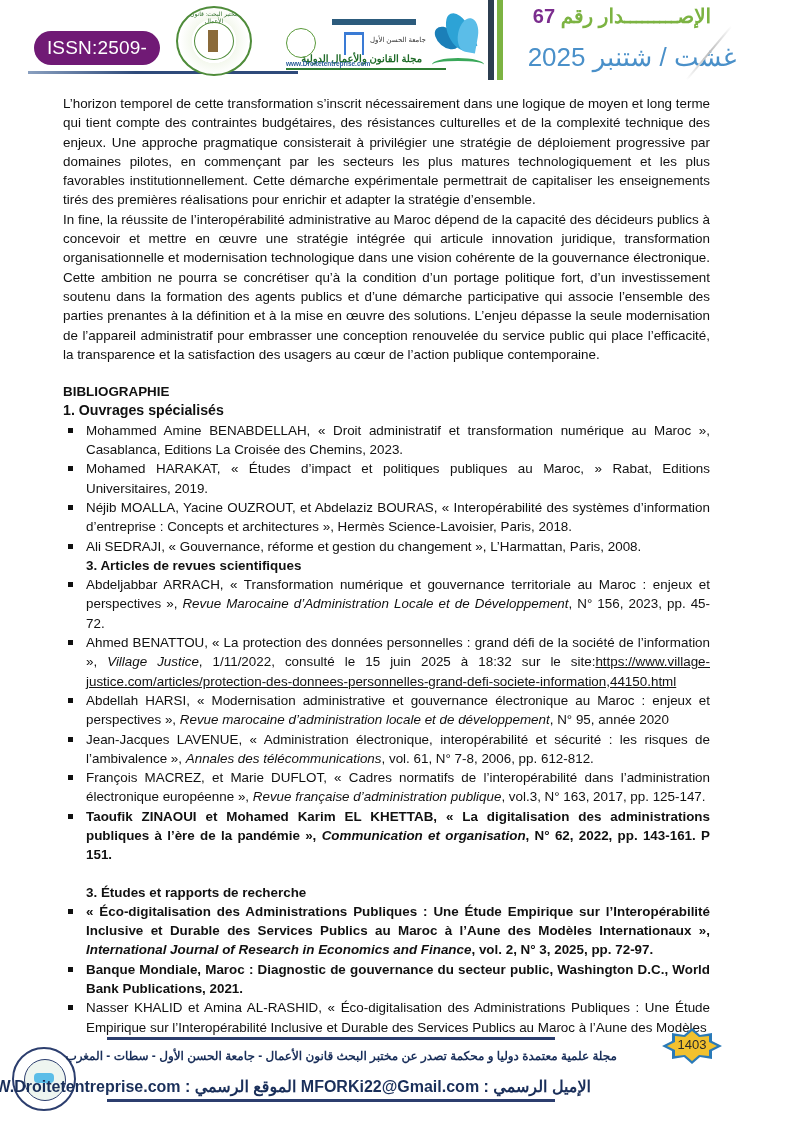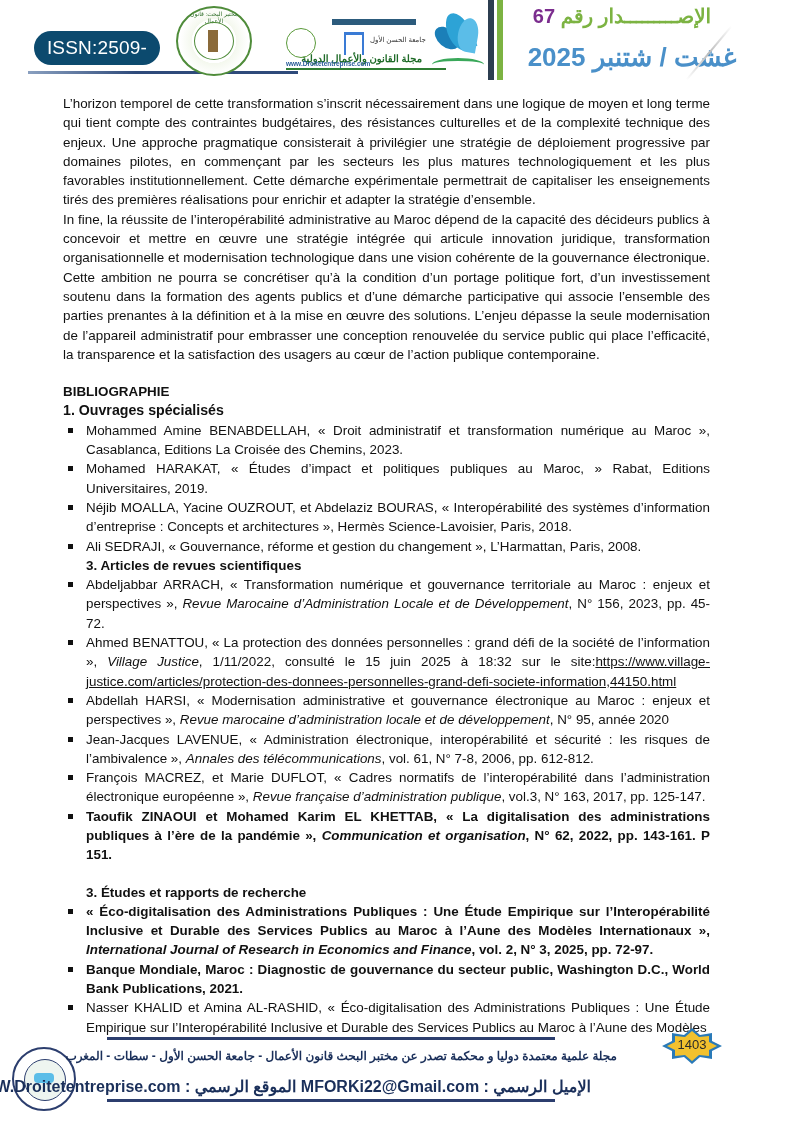--- a/index.html
+++ b/index.html
@@ -1,20 +1,20 @@
 <!DOCTYPE html>
 <html><head>
 <meta charset="utf-8">
 <style>
   html, body { margin:0; padding:0; background:#ffffff; }
   body { width:794px; height:1123px; position:relative; overflow:hidden; font-family:"Liberation Sans", sans-serif; color:#111; }
 
   
   .header { position:absolute; left:0; top:0; width:794px; height:82px; }
-  .issn-pill { position:absolute; left:34px; top:31px; width:126px; height:34px; border-radius:17px; background:#0c4a6e; color:#fff; font-size:19px; line-height:34px; text-align:center; font-family:"Liberation Sans", sans-serif; letter-spacing:0.2px; }
+  .issn-pill { position:absolute; left:34px; top:31px; width:126px; height:34px; border-radius:17px; background:#701a75; color:#fff; font-size:19px; line-height:34px; text-align:center; font-family:"Liberation Sans", sans-serif; letter-spacing:0.2px; }
   .header-rule { position:absolute; left:28px; top:71px; width:270px; height:3px; background:linear-gradient(90deg,#8aa0c0,#2e4a7a 40%,#2e4a7a); }
   .seal { position:absolute; left:176px; top:6px; width:72px; height:66px; border-radius:50%; border:2px solid #4f8c3a; background:radial-gradient(circle,#fff 0 45%,#f4f8ee 46%,#fff 70%); }
   .seal .inner { position:absolute; left:16px; top:14px; width:38px; height:36px; border:1px solid #4f8c3a; border-radius:50%; }
   .seal .scale { position:absolute; left:30px; top:22px; width:10px; height:22px; background:#8a6a3a; }
   .seal .txt { position:absolute; left:4px; top:2px; width:64px; font-size:6px; color:#2f6e2a; text-align:center; }
 
   .journal-logo { position:absolute; left:282px; top:4px; width:202px; height:68px; }
   .journal-logo .ar-title { position:absolute; right:62px; top:2px; font-size:10px; color:#1f6b28; font-weight:bold; white-space:nowrap; direction:rtl;margin-top:47px; }
   .journal-logo .sub-bar { position:absolute; left:50px; top:15px; width:84px; height:6px; background:#2c5b7c; }
   .journal-logo .small-seal { position:absolute; left:4px; top:24px; width:28px; height:28px; border-radius:50%; border:1.5px solid #5a9a3a; }
@@ -28,21 +28,21 @@
   .book .l2 { left:26px; top:8px; width:20px; height:34px; background:#5bbde8; transform:rotate(10deg); }
   .book .l3 { left:6px; top:14px; width:18px; height:28px; background:#1b7fb8; transform:rotate(-50deg); }
   .book .base { position:absolute; left:0; top:48px; width:52px; height:10px; border-top:3px solid #3aa85a; border-radius:50% 50% 0 0; }
 
   .v-bars { position:absolute; left:488px; top:0; height:82px; }
   .v-bars .b1 { position:absolute; left:0; top:0; width:6px; height:80px; background:#2c3e50; }
   .v-bars .b2 { position:absolute; left:9px; top:0; width:6px; height:80px; background:#7cb342; }
 
   .issue-line { position:absolute; left:522px; top:4px; width:200px; font-size:20px; font-weight:bold; color:#7cb342; direction:rtl; text-align:center; white-space:nowrap; }
   .issue-line .num { color:#7b2d8e; }
-  .date-line { position:absolute; left:512px; top:42px; width:240px; font-size:26px; font-weight:bold; color:#4a90c9; direction:rtl; text-align:center; white-space:nowrap; }
+  .date-line { position:absolute; left:512px; top:42px; width:240px; font-size:26px; font-weight:normal; color:#4a90c9; direction:rtl; text-align:center; white-space:nowrap; }
   .diag { position:absolute; left:708px; top:18px; width:2px; height:70px; background:linear-gradient(#fff,#bbb,#fff); transform:rotate(40deg); }
 
   
   .content { position:absolute; left:63px; top:94px; width:647px; font-family:"Liberation Sans", sans-serif; font-size:13.4px; line-height:19.3px; text-align:justify; }
   .content p { margin:0; }
   .content .gap { height:18px; }
   .h-biblio { font-weight:bold; margin:0; }
   .h-sub { font-weight:bold; margin:0; }
   .h-sub.indent { padding-left:23px; }
   ul.refs { list-style:none; margin:0; padding:0; }

